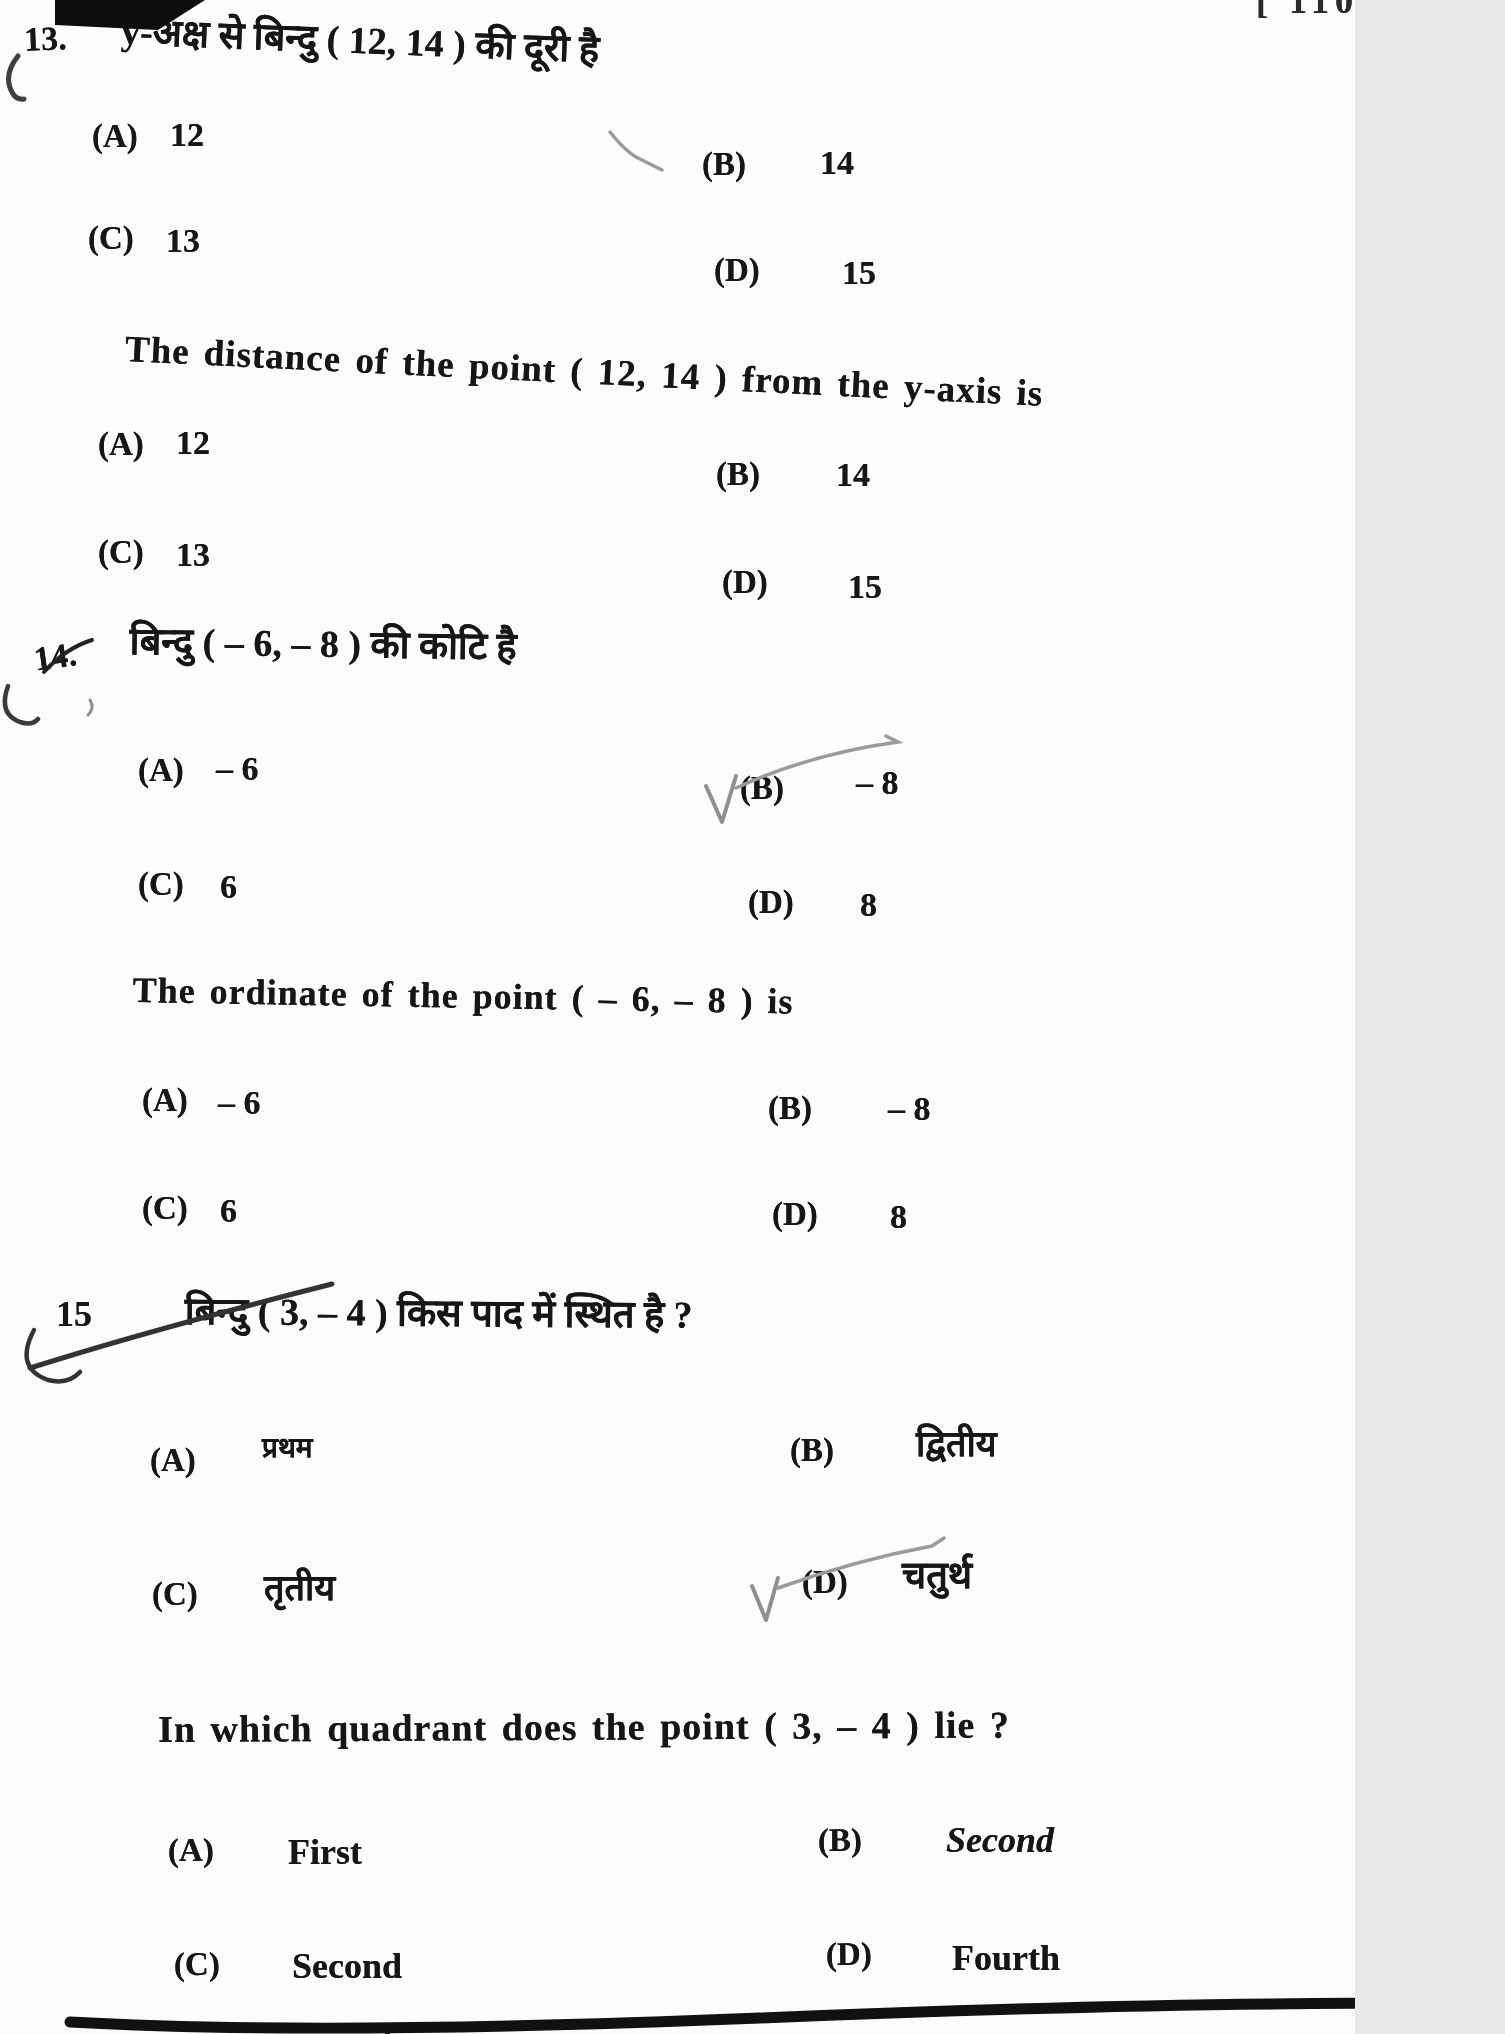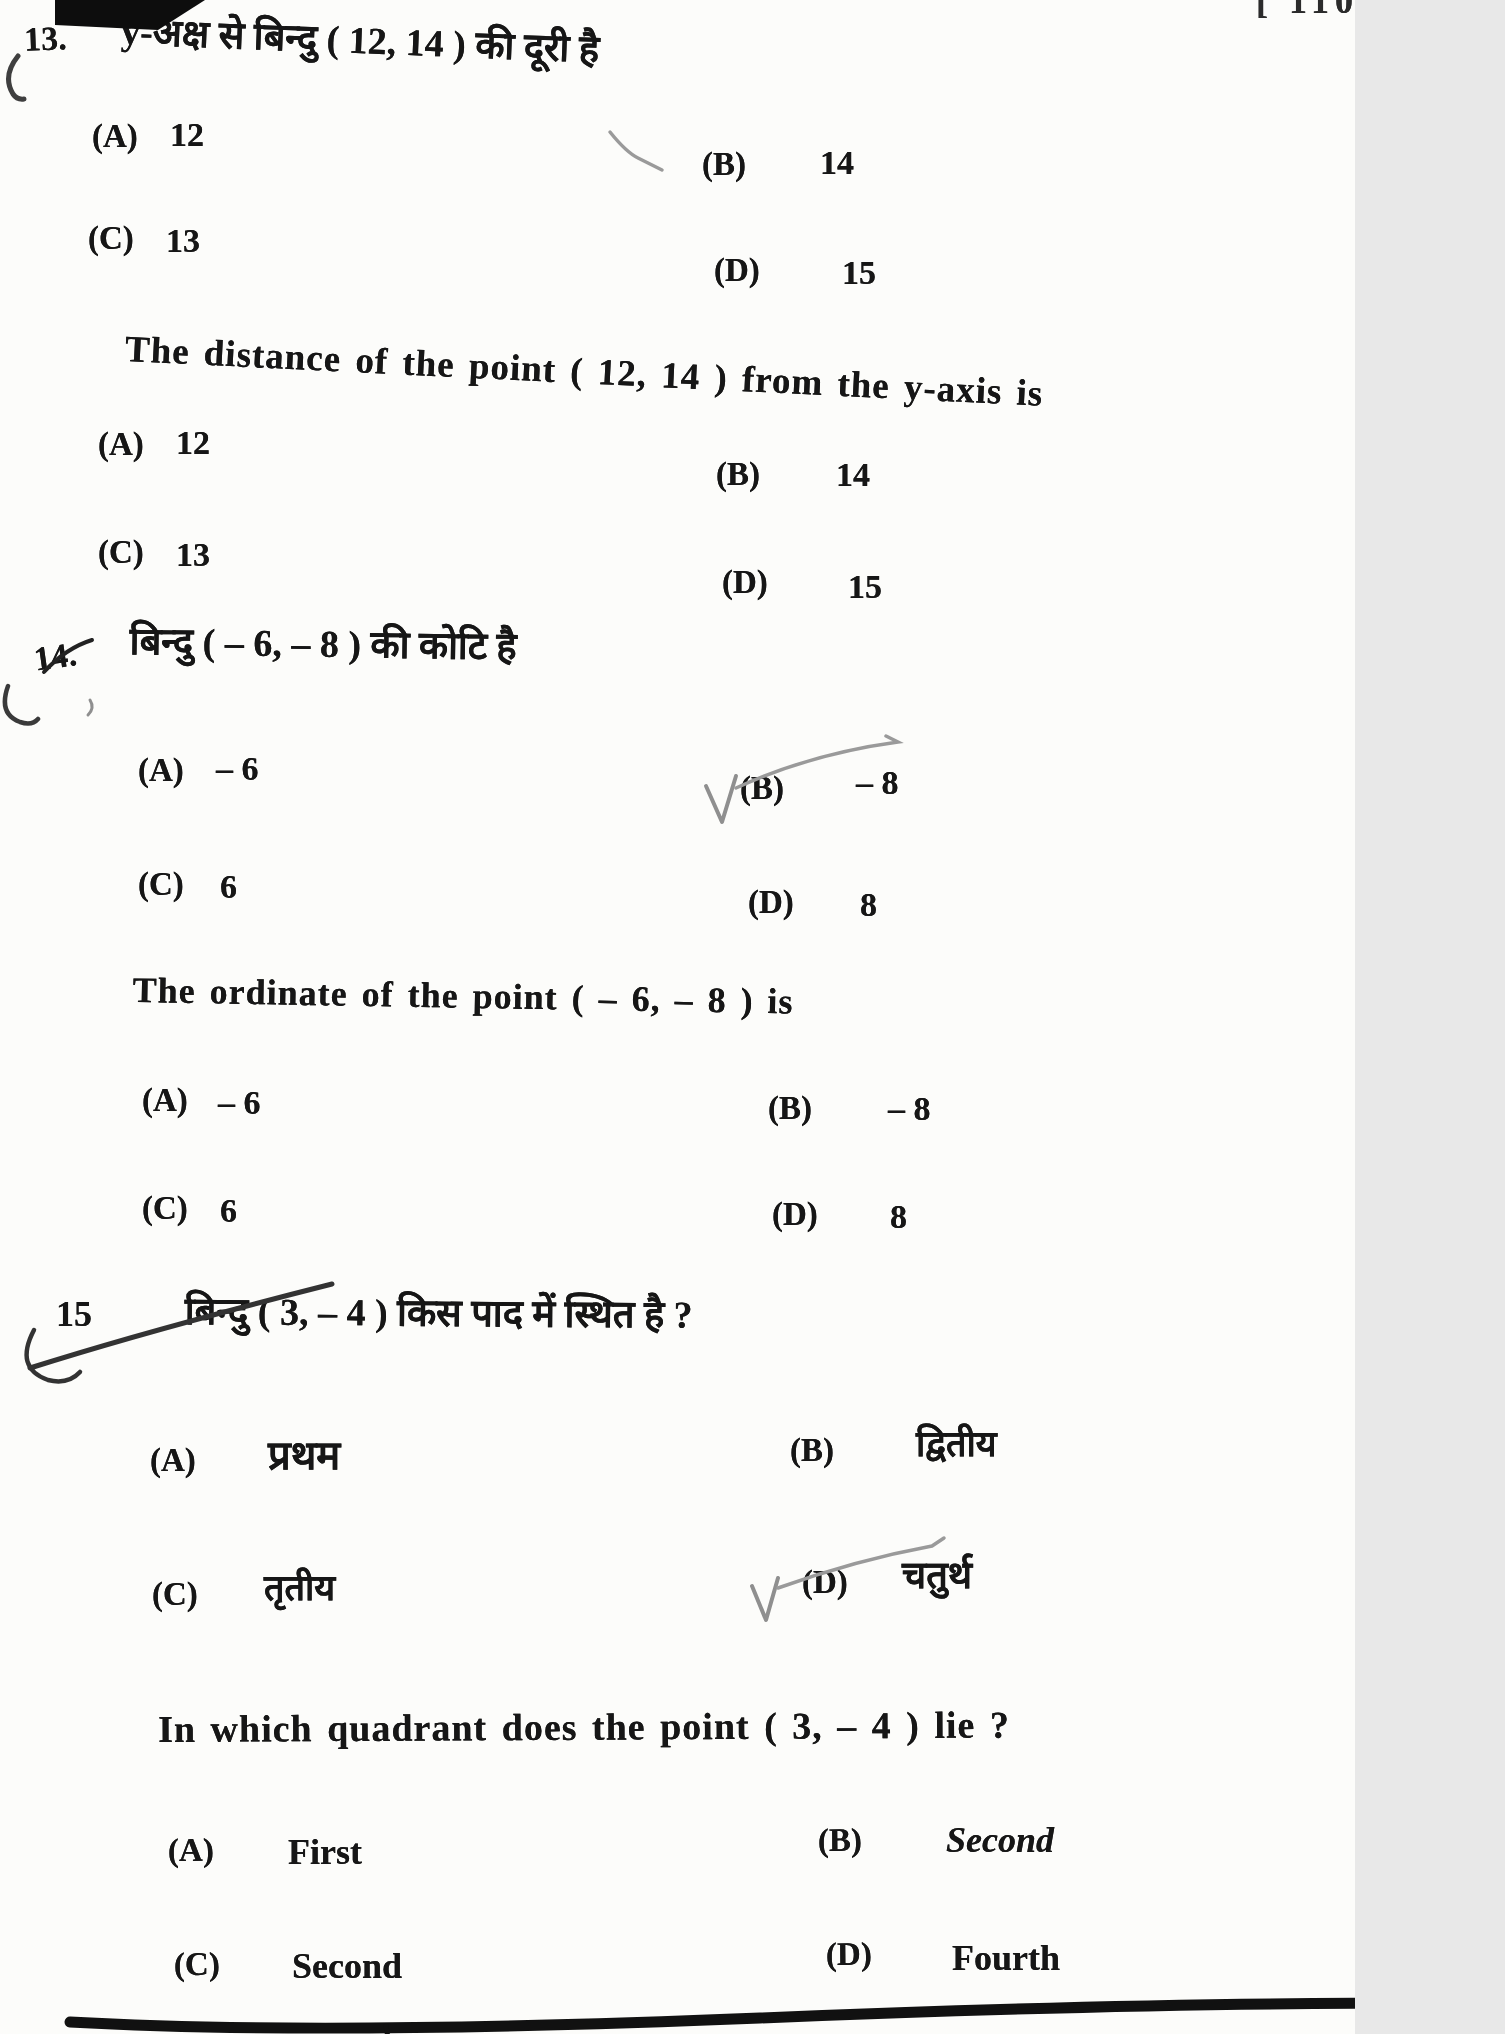--- a/index.html
+++ b/index.html
@@ -76,21 +76,21 @@
   <div class="t val" style="left:888px;top:1092px;">– 8</div>
   <div class="t lbl" style="left:142px;top:1192px;">(C)</div>
   <div class="t val" style="left:220px;top:1194px;">6</div>
   <div class="t lbl" style="left:772px;top:1198px;">(D)</div>
   <div class="t val" style="left:890px;top:1200px;">8</div>
 
   <div class="t qnum" style="left:56px;top:1296px;font-size:36px;">15</div>
   <div class="t hi" style="left:185px;top:1292px;transform:rotate(0.4deg);transform-origin:left top;">बिन्दु ( 3, – 4 ) किस पाद में स्थित है ?</div>
 
   <div class="t lbl" style="left:150px;top:1444px;">(A)</div>
-  <div class="t hi" style="left:268px;top:1436px;font-size:40px;">प्रथम</div>
+  <div class="t hi" style="left:262px;top:1436px;font-size:28px;font-family:Liberation Mono, monospace;">प्रथम</div>
   <div class="t lbl" style="left:790px;top:1434px;">(B)</div>
   <div class="t hi" style="left:888px;top:1426px;font-size:36px;margin-left:28px;">द्वितीय</div>
   <div class="t lbl" style="left:152px;top:1578px;">(C)</div>
   <div class="t hi" style="left:264px;top:1570px;font-size:36px;">तृतीय</div>
   <div class="t lbl" style="left:802px;top:1566px;">(D)</div>
   <div class="t hi" style="left:902px;top:1556px;font-size:38px;">चतुर्थ</div>
 
   <div class="t en" style="left:158px;top:1710px;font-size:38px;transform:rotate(-0.3deg);transform-origin:left top;">In which quadrant does the point ( 3, – 4 ) lie ?</div>
 
   <div class="t lbl" style="left:168px;top:1834px;transform:rotate(-0.5deg);">(A)</div>

